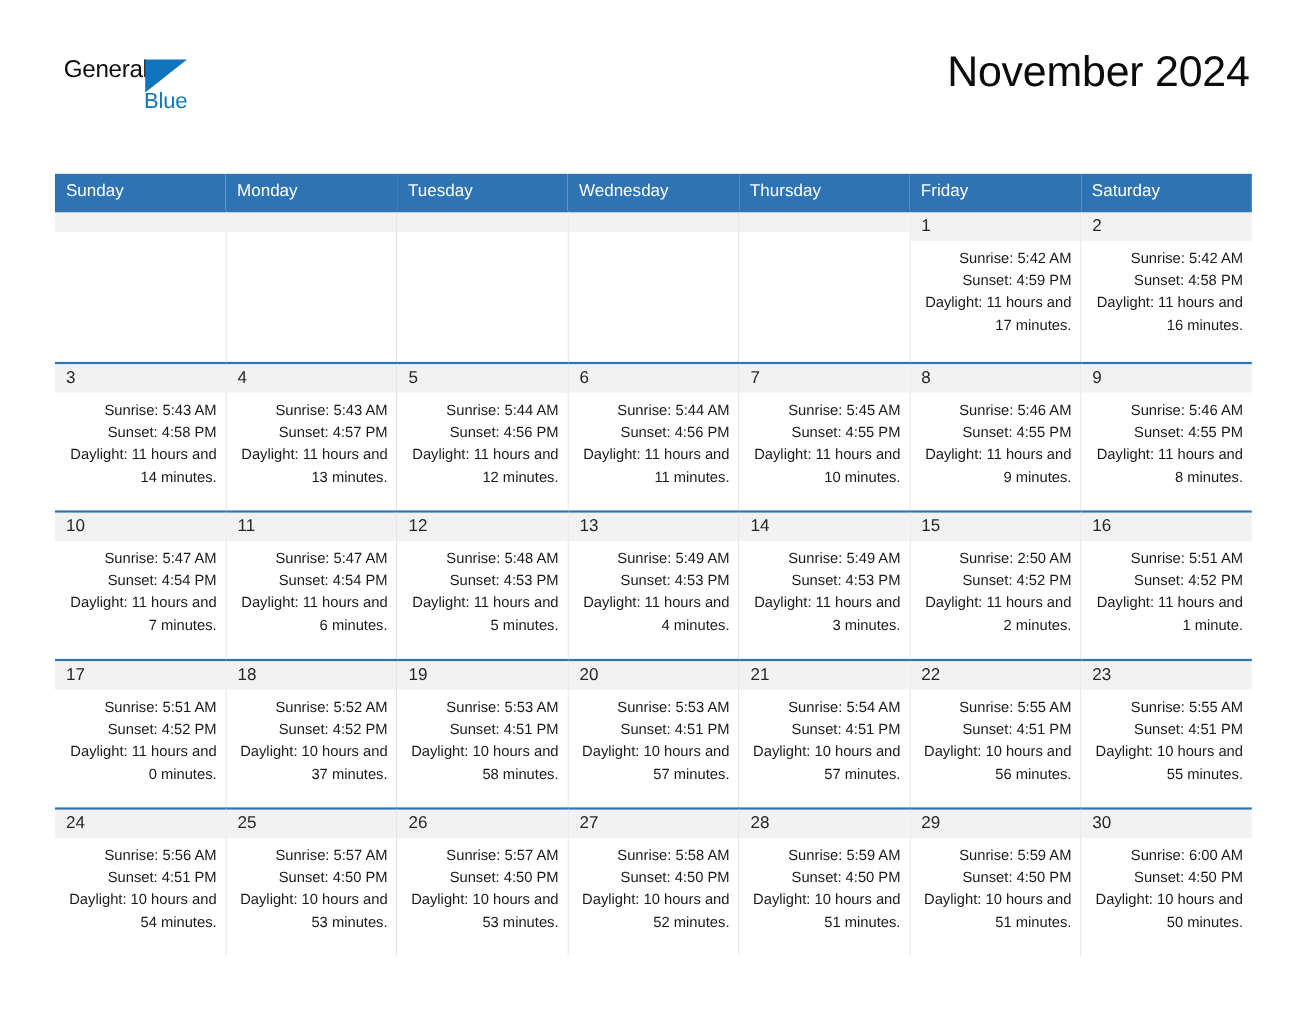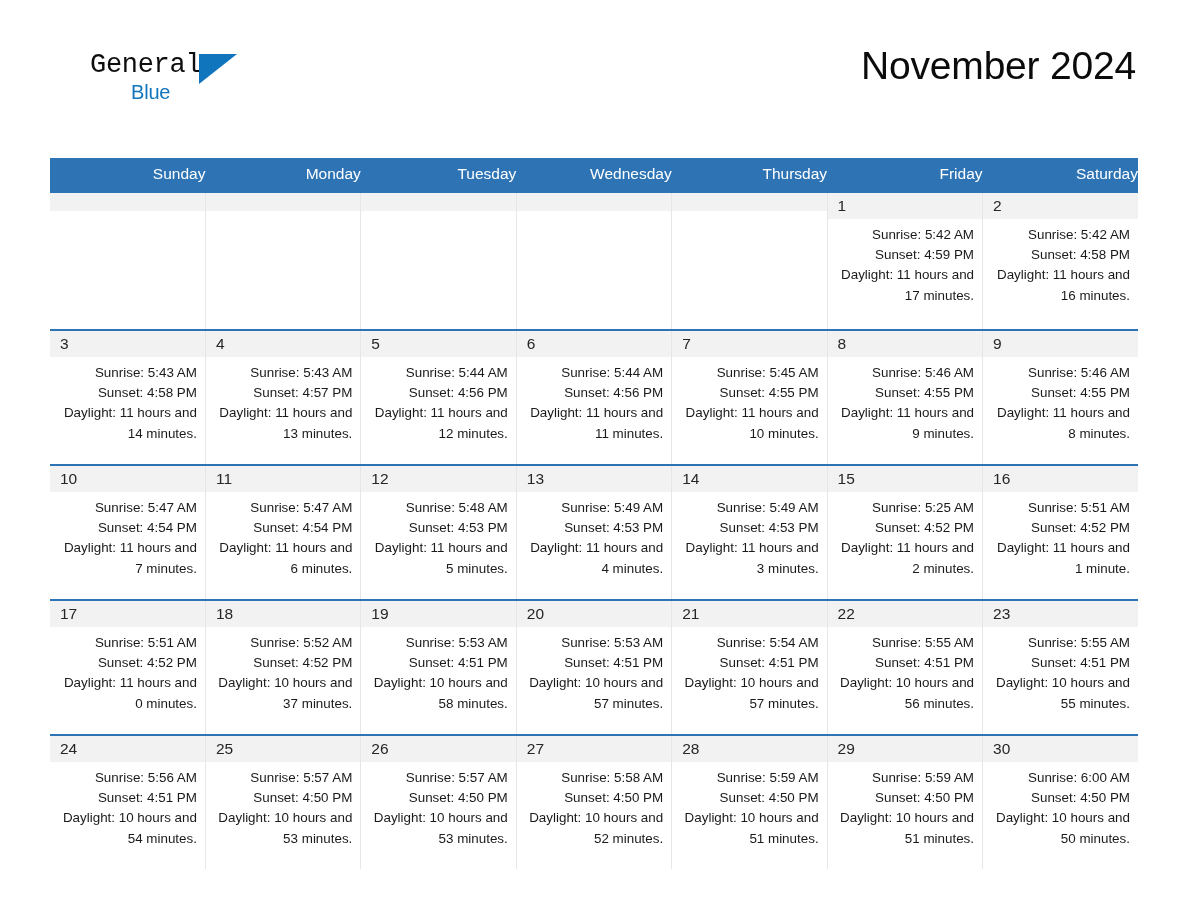--- a/index.html
+++ b/index.html
@@ -29,27 +29,26 @@
     box-sizing: border-box;
   }
   .brand {
     position: absolute;
     left: 58px;
     top: 52px;
     width: 240px;
     height: 70px;
   }
   .brand-general {
-    font-size: 27px;
+    font-size: 22px;
     letter-spacing: -0.3px;
     color: #0d0d0d;
-    font-family: Liberation Mono, monospace;
+    font-family: Liberation Sans, sans-serif;
     line-height: 1;
     display: inline-block;
-    margin-left: 32px;
   }
   .brand-tri {
     display: inline-block;
     width: 0;
     height: 0;
     border-left: 38px solid #1075bd;
     border-bottom: 30px solid transparent;
     vertical-align: top;
     margin-left: -2px;
     margin-top: 2px;
@@ -94,21 +93,21 @@
   table.cal {
     border-collapse: collapse;
     table-layout: fixed;
     width: 1088px;
   }
   table.cal th {
     background: #2e74b5;
     color: #ffffff;
     font-weight: normal;
     font-size: 15.5px;
-    text-align: right;
+    text-align: left;
     padding: 7px 0 8px 10px;
     height: 17px;
     border: none;
   }
   table.cal td {
     width: 155.4px;
     vertical-align: top;
     padding: 0;
     border-left: 1px solid #e6e6e6;
     border-top: 2px solid #2e74b5;
@@ -310,21 +309,21 @@
               <div class="daynum">14</div>
               <div class="info">
                 <div>Sunrise: 5:49 AM</div>
                 <div>Sunset: 4:53 PM</div>
                 <div class="daylight">Daylight: 11 hours and 3 minutes.</div>
               </div>
             </td>
             <td class="">
               <div class="daynum">15</div>
               <div class="info">
-                <div>Sunrise: 5:25 AM</div>
+                <div>Sunrise: 2:50 AM</div>
                 <div>Sunset: 4:52 PM</div>
                 <div class="daylight">Daylight: 11 hours and 2 minutes.</div>
               </div>
             </td>
             <td class="">
               <div class="daynum">16</div>
               <div class="info">
                 <div>Sunrise: 5:51 AM</div>
                 <div>Sunset: 4:52 PM</div>
                 <div class="daylight">Daylight: 11 hours and 1 minute.</div>

